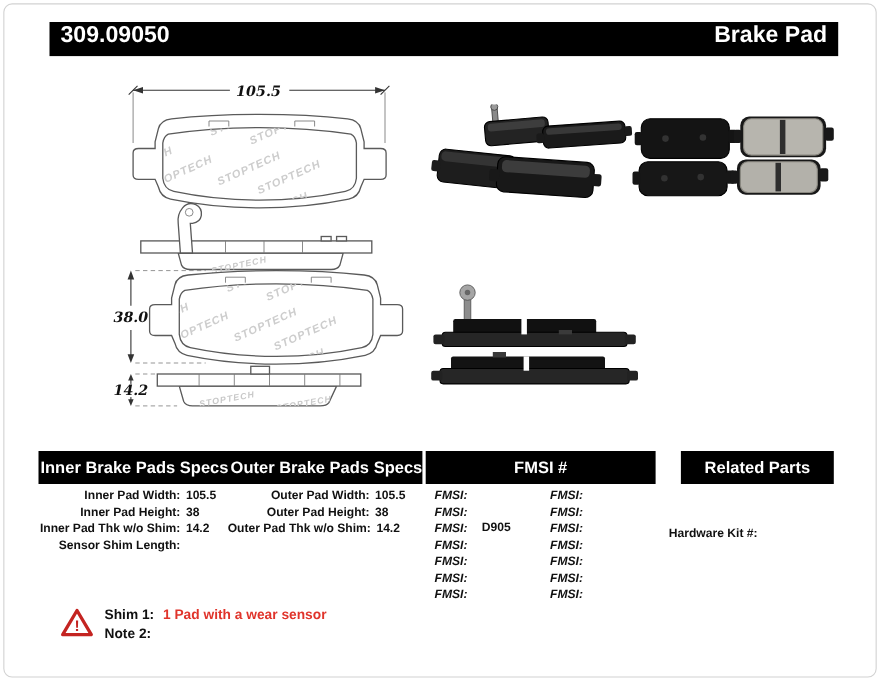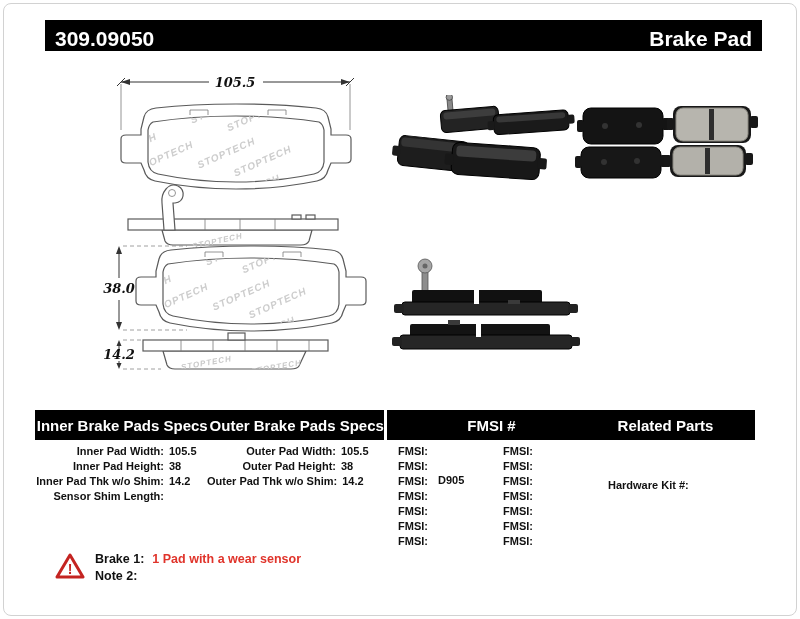--- a/index.html
+++ b/index.html
@@ -2,21 +2,21 @@
 <html><head>
 <meta charset="utf-8">
 <style>
   html,body{margin:0;padding:0;background:#fff;}
   #page{position:relative;width:800px;height:619px;background:#fff;overflow:hidden;
         font-family:"Liberation Sans",sans-serif;}
   .page-border{position:absolute;inset:3px;border:1px solid #d2d2d2;border-radius:8px;pointer-events:none;}
 
   
   .hdr-bar{position:absolute;left:45px;top:20px;width:717px;height:31px;background:#000;
-           color:#fff;display:flex;justify-content:space-between;align-items:flex-end;
+           color:#fff;display:flex;justify-content:space-between;align-items:flex-start;
            font-weight:bold;font-size:21px;padding:0 10px;box-sizing:border-box;}
 
   
   .draw{position:absolute;}
   .dln{fill:#ffffff;stroke:#5a5a5a;stroke-width:1.2;}
   .thin{stroke:#7a7a7a;stroke-width:0.8;fill:none;}
   .dim{stroke:#333;stroke-width:1;fill:none;}
   .dimf{fill:#333;stroke:none;}
   .lead{stroke:#888;stroke-width:0.8;stroke-dasharray:4 3;fill:none;}
   .dimtxt{font-family:"DejaVu Serif",serif;font-weight:bold;font-style:italic;
@@ -29,21 +29,21 @@
   
   .th{position:absolute;top:410px;height:30px;background:#000;color:#fff;
       display:flex;align-items:center;justify-content:center;
       font-weight:bold;font-size:15px;}
   .th-split{justify-content:flex-start;}
   .th-split span{flex:1;text-align:center;}
   .spec-col{position:absolute;top:444px;font-size:11px;font-weight:bold;color:#111;}
   .spec-row{display:flex;height:15px;line-height:15px;}
   .spec-label{flex:1;text-align:right;white-space:nowrap;}
   .spec-value{width:44px;padding-left:5px;text-align:left;white-space:nowrap;}
-  .fmsi-col .spec-label{flex:none;width:36px;text-align:right;}
+  .fmsi-col .spec-label{flex:none;width:36px;text-align:center;font-style:italic;}
   .fmsi-col .spec-value{width:64px;padding-left:10px;margin-top:29px;}
   .rel-col{position:absolute;top:444px;font-size:11px;font-weight:bold;color:#111;margin-top:35px;}
 
   
   .note-line{position:absolute;font-size:12.5px;font-weight:bold;color:#111;white-space:nowrap;}
   .note-red{color:#e0342b;padding-left:8px;}
 </style>
 </head>
 <body>
 
@@ -222,21 +222,21 @@
     </g>
   </svg>
 
   <div class="th th-split" style="left:35px;width:349px">
     <span>Inner Brake Pads Specs</span>
     <span>Outer Brake Pads Specs</span>
   </div>
   <div class="th" style="left:387px;width:209px">
     <span>FMSI #</span>
   </div>
-  <div class="th" style="left:576px;width:179px">
+  <div class="th" style="left:619px;width:139px">
     <span>Related Parts</span>
   </div>
 
   <div class="spec-col" style="left:35px;width:178px">
     <div class="spec-row">
       <span class="spec-label">Inner Pad Width:</span>
       <span class="spec-value">105.5</span>
     </div>
     <div class="spec-row">
       <span class="spec-label">Inner Pad Height:</span>
@@ -332,18 +332,18 @@
   <div class="rel-col" style="left:608px">
     <span>Hardware Kit #:</span>
     <span></span>
   </div>
 
   <svg class="draw" style="left:55px;top:552px" width="30" height="28" viewBox="0 0 30 28">
     <path d="M15,3 L28,25 L2,25 Z" fill="#ffffff" stroke="#c42421" stroke-width="3" stroke-linejoin="round"></path>
     <text x="15" y="22" text-anchor="middle" font-size="14" font-weight="bold" fill="#c42421" font-family="Liberation Sans, sans-serif">!</text>
   </svg>
   <div class="note-line" style="left:95px;top:552px">
-    <span>Brake 1:</span><span class="note-red">1 Pad with a wear sensor</span>
+    <span>Shim 1:</span><span class="note-red">1 Pad with a wear sensor</span>
   </div>
   <div class="note-line" style="left:95px;top:569px">
     <span>Note 2:</span><span class="note-red"></span>
   </div>
 </div>
 
 </body></html>

